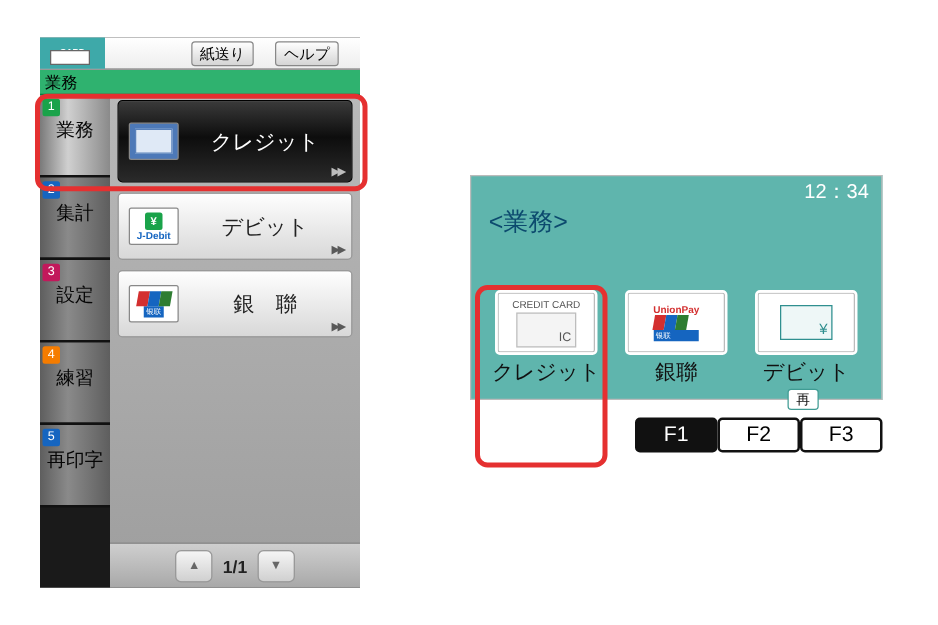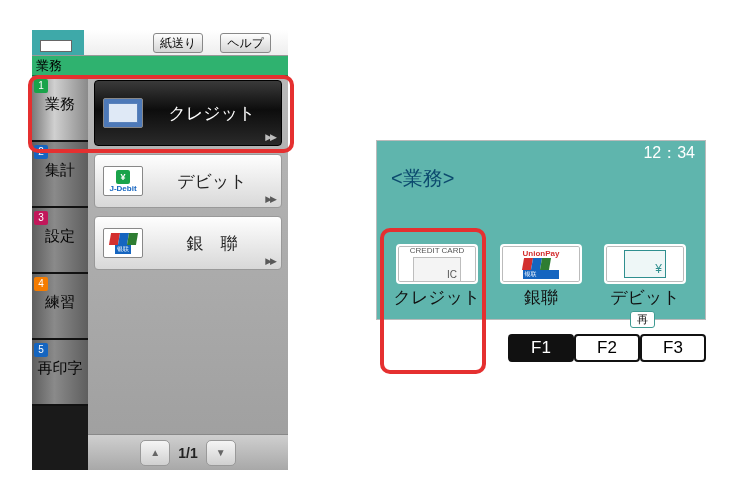--- a/index.html
+++ b/index.html
@@ -165,21 +165,21 @@
   }
   .dr-cards {
     position:absolute; bottom:10px; left:0; right:0;
     display:flex; justify-content:space-around; padding:0 8px;
   }
   .card {
     width:92px;
     display:flex; flex-direction:column; align-items:center;
   }
   .card-icon2 {
-    width:82px; height:40px; background:#fff; border:2px solid #fff;
+    width:82px; height:52px; background:#fff; border:2px solid #fff;
     border-radius:4px;
     display:flex; align-items:center; justify-content:center;
     font-size:9px; color:#555; flex-direction:column; gap:2px;
     box-shadow:0 0 0 1px #bbb inset;
   }
   .card-label { font-size:17px; color:#111; margin-top:2px;}
   .cc-card .card-icon2 { font-size:8px; }
   .cc-card .card-icon2 .chip { width:48px; height:28px; border:1px solid #bdbdbd; background:#f4f4f4; position:relative;}
   .cc-card .card-icon2 .chip::after{content:"IC"; position:absolute; right:3px; bottom:1px; font-size:10px; color:#555;}
   .dr-sai {

